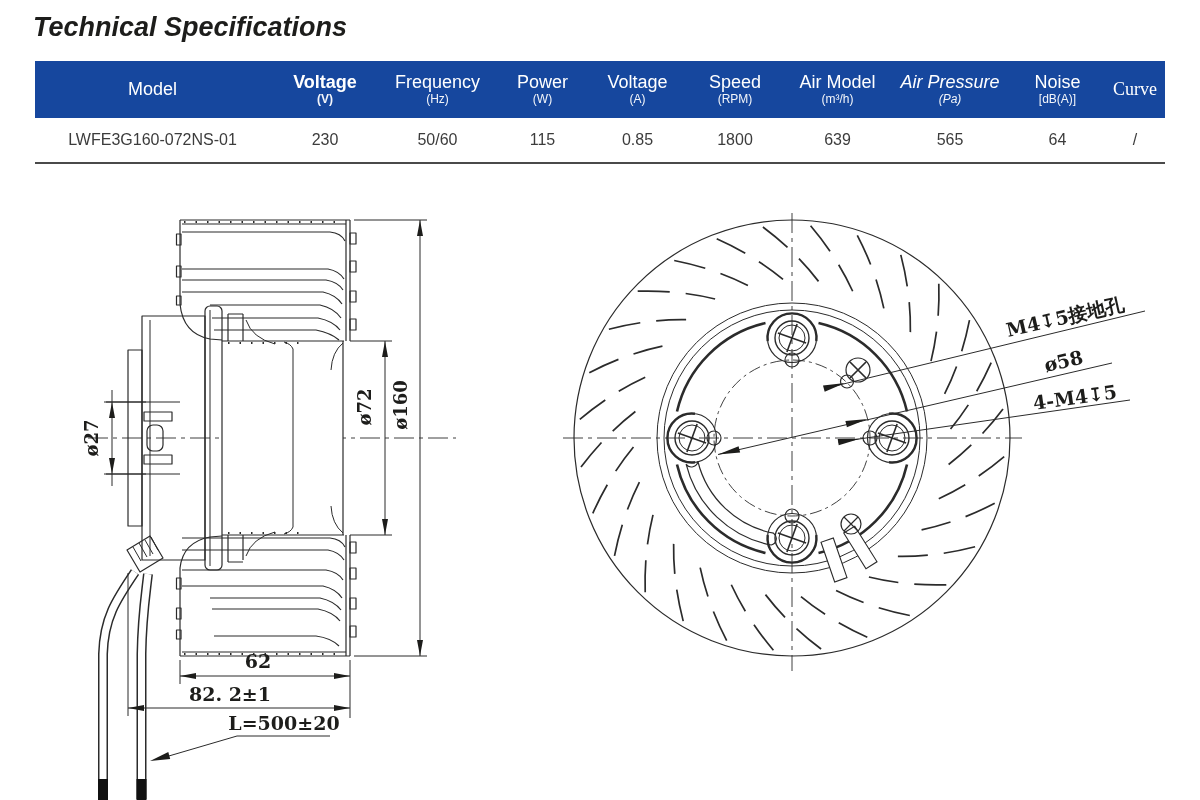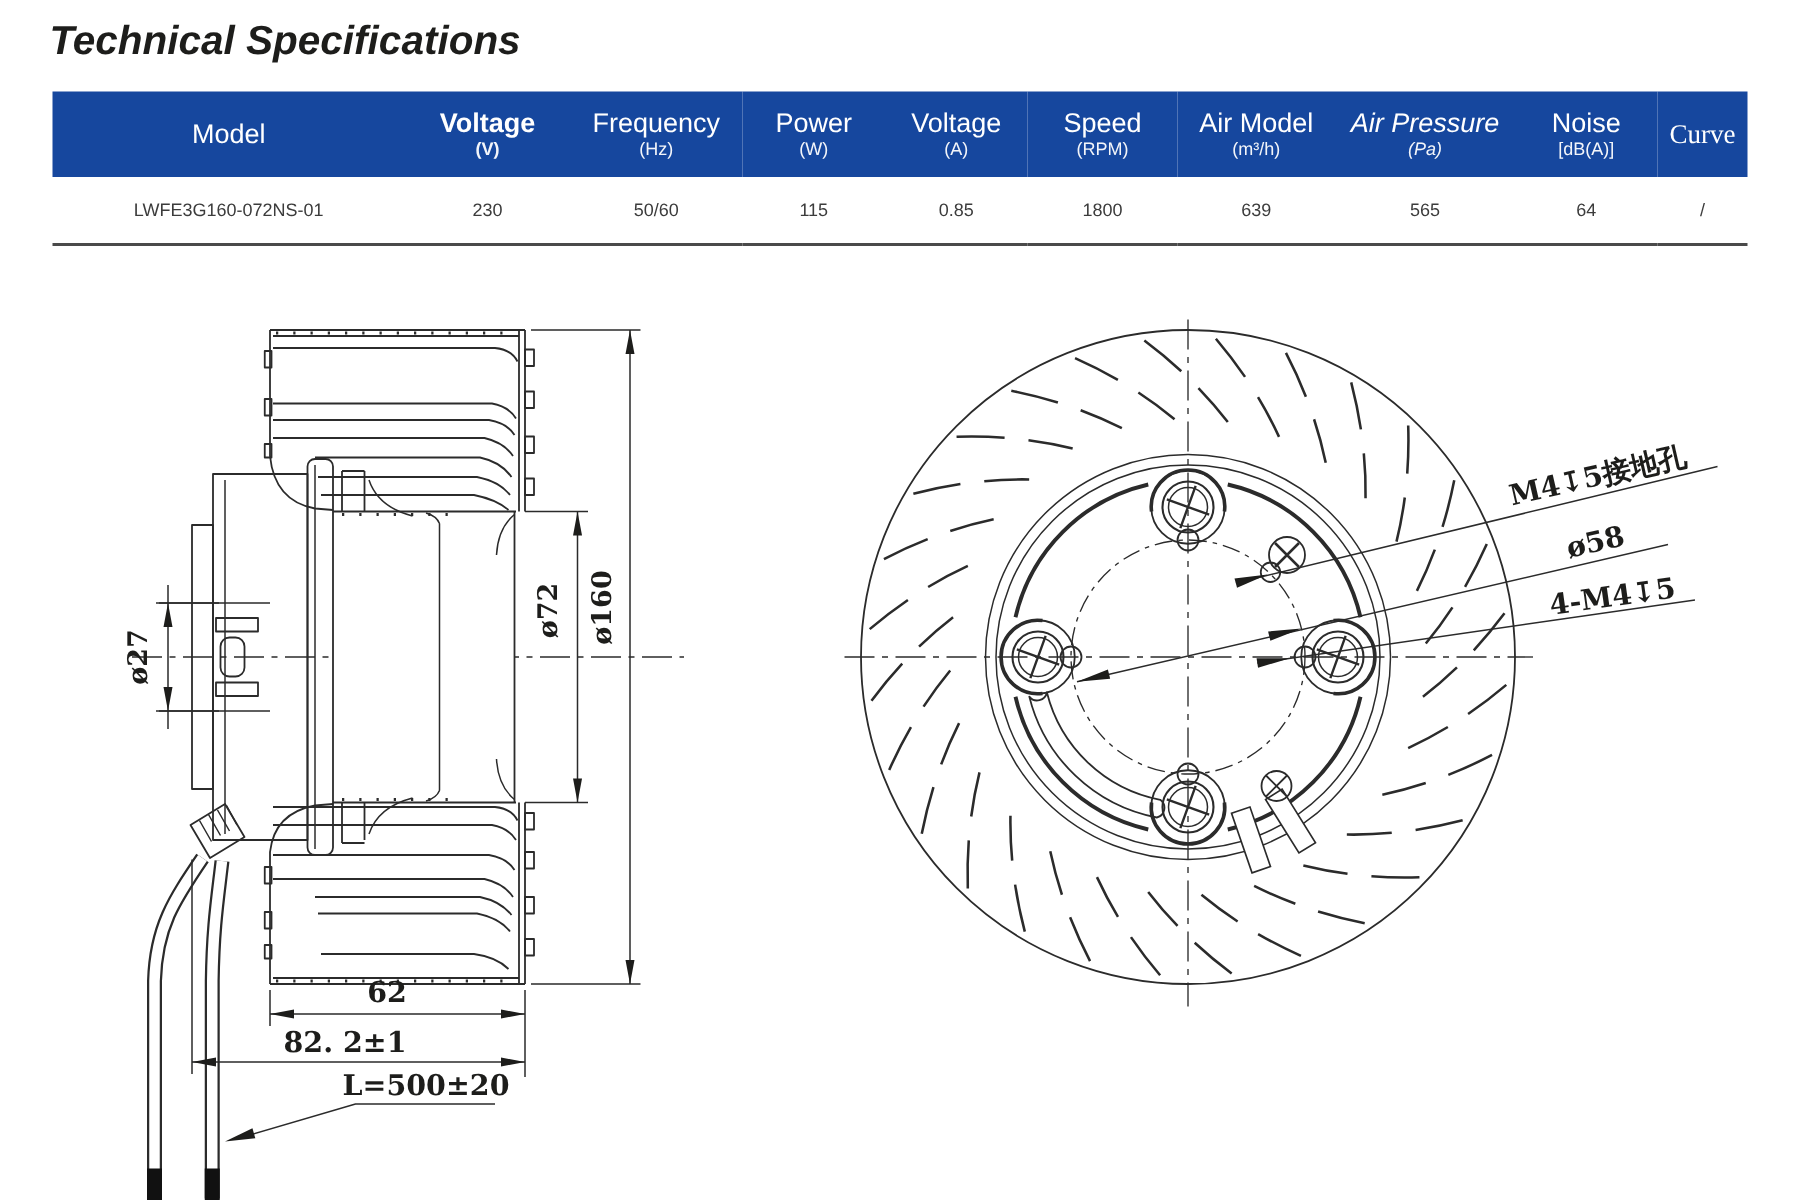--- a/index.html
+++ b/index.html
@@ -7,21 +7,21 @@
        font-family:"Liberation Sans",sans-serif;color:#1d1d1b;}
   .page{position:relative;width:1200px;height:800px;}
   h1.title{font-style:italic;font-weight:bold;font-size:27px;line-height:38px;
            margin:8px 0 0 33px;color:#1d1d1b;}
   table.spec{border-collapse:collapse;table-layout:fixed;width:1130px;
              margin:15px 0 0 35px;}
   table.spec thead th{background:var(--header-bg,#16479E);color:#fff;font-weight:400;
              vertical-align:middle;height:57px;padding:0;}
   .col-label{font-size:18px;line-height:19px;}
   .col-unit{font-size:12px;line-height:14px;opacity:.95;}
-  table.spec tbody td{font-size:12px;color:#3c3c3c;text-align:center;height:44px;
+  table.spec tbody td{font-size:16px;color:#3c3c3c;text-align:center;height:44px;
              border-bottom:2px solid #4a4a4a;background:#fff;padding:0;}
   svg.drawings{position:absolute;left:0;top:0;pointer-events:none;}
   .ln{stroke:#2b2b2b;fill:none;stroke-width:1.2;stroke-linejoin:round;}
   .thin{stroke-width:1;}
   .cl{stroke:#2b2b2b;fill:none;stroke-width:.9;stroke-dasharray:20 5 4 5;}
   .tick{stroke:#2b2b2b;stroke-width:2;stroke-dasharray:1.5 10;}
   .arr{fill:#1d1d1b;stroke:none;}
   .cad{font-family:"DejaVu Serif","DejaVu Sans",serif;font-weight:bold;
        font-size:19px;fill:#1d1d1b;}
   .cad2{font-family:"DejaVu Serif","DejaVu Sans",serif;font-weight:bold;

